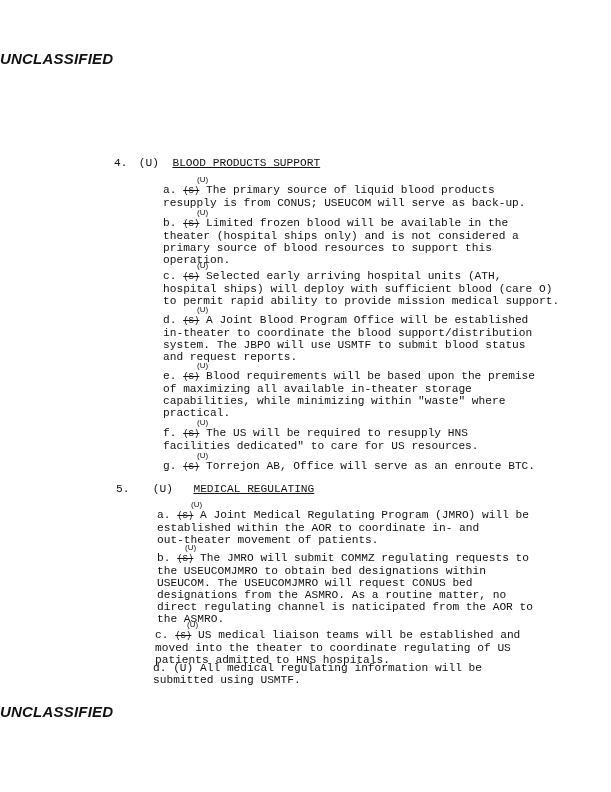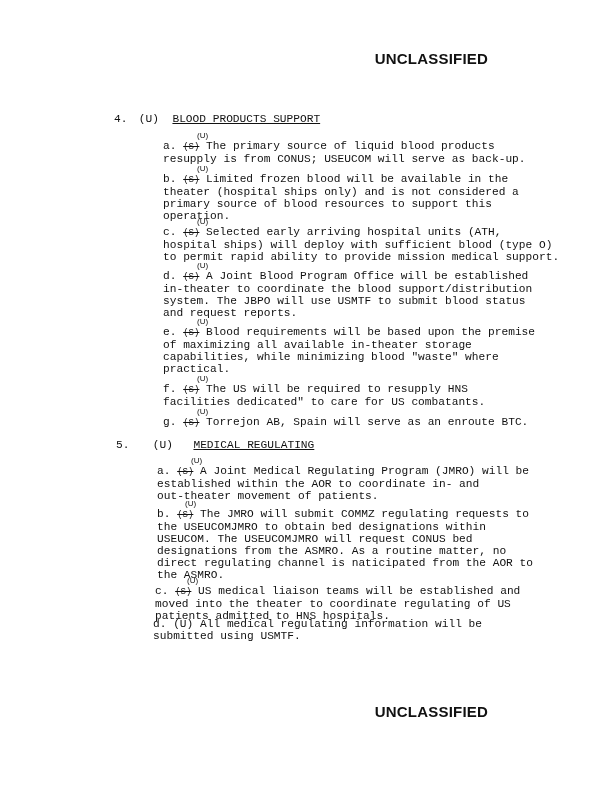--- a/index.html
+++ b/index.html
@@ -1,21 +1,21 @@
 <!DOCTYPE html>
 <html><head>
 <meta charset="utf-8">
 <style>
   html, body { margin: 0; padding: 0; background: #ffffff; }
   body { width: 611px; height: 792px; position: relative; overflow: hidden; color: #111; }
-  .banner { position: absolute; left: 0; width: 488px; text-align: right;
-    font-family: "Liberation Sans", sans-serif; font-weight: bold; font-size: 15px; letter-spacing: 0.2px; }
+  .banner { position: absolute; left: 0; width: 488px; text-align: left;
+    font-family: "Liberation Sans", sans-serif; font-weight: bold; font-size: 15px; letter-spacing: 0.2px; font-style: italic; }
   .banner.top { top: 50px; }
   .banner.bottom { top: 703px; }
-  .mono { font-family: "Liberation Mono", monospace; font-size: 11.2px; line-height: 12px; }
+  .mono { font-family: "Liberation Mono", monospace; font-size: 11.2px; line-height: 12px; margin-top: 44px; }
   .sec { position: absolute; left: 114px; white-space: nowrap; }
   .sec .num { display: inline-block; width: 18px; }
   .sec .mark { display: inline-block; width: 27px; }
   .sec .title { text-decoration: underline; }
   .para { position: absolute; left: 163px; width: 420px; }
   .para .u { position: absolute; top: -10px; font-family: "Liberation Sans", sans-serif; font-size: 8px; }
   .para .struck { text-decoration: line-through; font-size: 9px; }
   .para .body { white-space: pre-line; text-align: right; }
 </style>
 </head>
@@ -45,57 +45,57 @@
 theater (hospital ships only) and is not considered a
 primary source of blood resources to support this
 operation.</span>
 </div>
 
 <div class="para mono" style="top:226px">
   <span class="u" style="left:34px">(U)</span>
   <span>c.</span>
   <span class="struck">(S)</span>
   <span class="body">Selected early arriving hospital units (ATH,
-hospital ships) will deploy with sufficient blood (type O)
+hospital ships) will deploy with sufficient blood (care O)
 to permit rapid ability to provide mission medical support.</span>
 </div>
 
 <div class="para mono" style="top:270px">
   <span class="u" style="left:34px">(U)</span>
   <span>d.</span>
   <span class="struck">(S)</span>
   <span class="body">A Joint Blood Program Office will be established
 in-theater to coordinate the blood support/distribution
 system.  The JBPO will use USMTF to submit blood status
 and request reports.</span>
 </div>
 
 <div class="para mono" style="top:326px">
   <span class="u" style="left:34px">(U)</span>
   <span>e.</span>
   <span class="struck">(S)</span>
   <span class="body">Blood requirements will be based upon the premise
 of maximizing all available in-theater storage
-capabilities, while minimizing blood "waste" where
+capabilities, while minimizing within "waste" where
 practical.</span>
 </div>
 
 <div class="para mono" style="top:383px">
   <span class="u" style="left:34px">(U)</span>
   <span>f.</span>
   <span class="struck">(S)</span>
   <span class="body">The US will be required to resupply HNS
-facilities  dedicated" to care for US combatants.</span>
+facilities  dedicated" to care for US resources.</span>
 </div>
 
 <div class="para mono" style="top:416px">
   <span class="u" style="left:34px">(U)</span>
   <span>g.</span>
   <span class="struck">(S)</span>
-  <span class="body">Torrejon AB, Spain will serve as an enroute BTC.</span>
+  <span class="body">Torrejon AB, Office will serve as an enroute BTC.</span>
 </div>
 
 <div class="sec mono" style="top:439px; left:116px">
   <span class="num" style="width:30px">5.</span>
   <span class="mark" style="width:34px">(U)</span>
   <span class="title">MEDICAL REGULATING</span>
 </div>
 
 <div class="para mono" style="top:465px; left:157px">
   <span class="u" style="left:34px">(U)</span>

